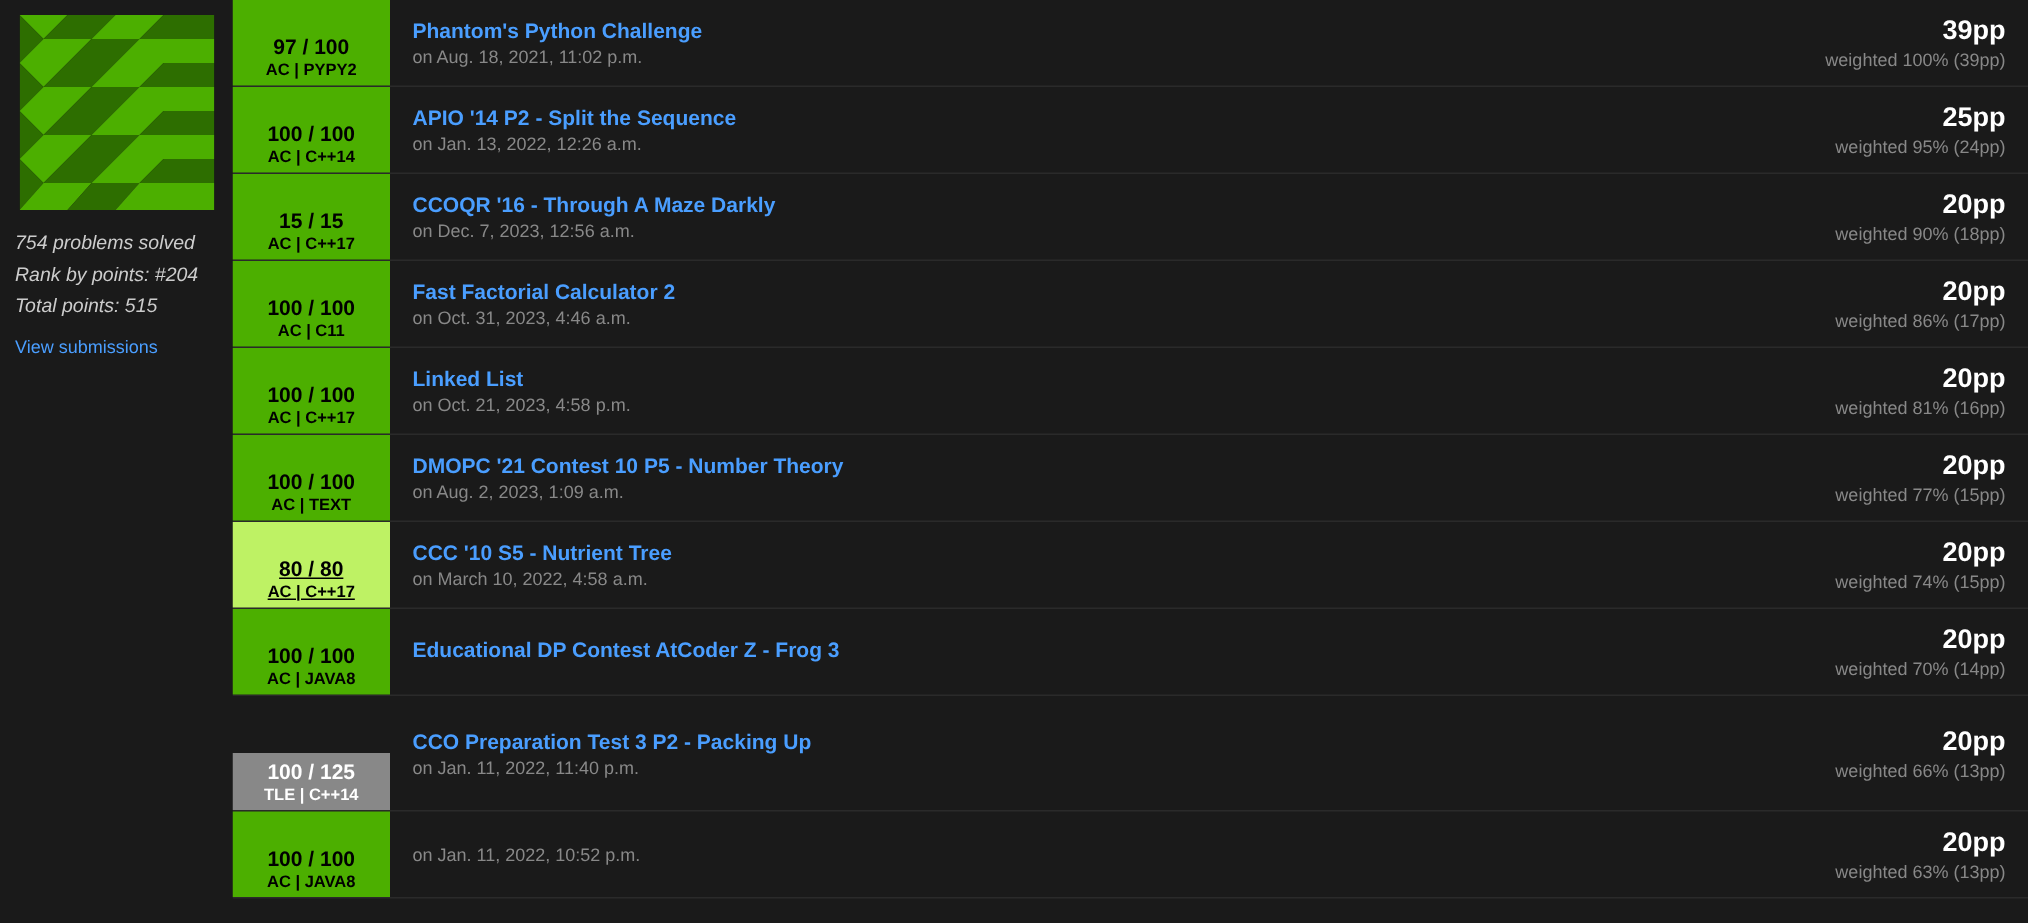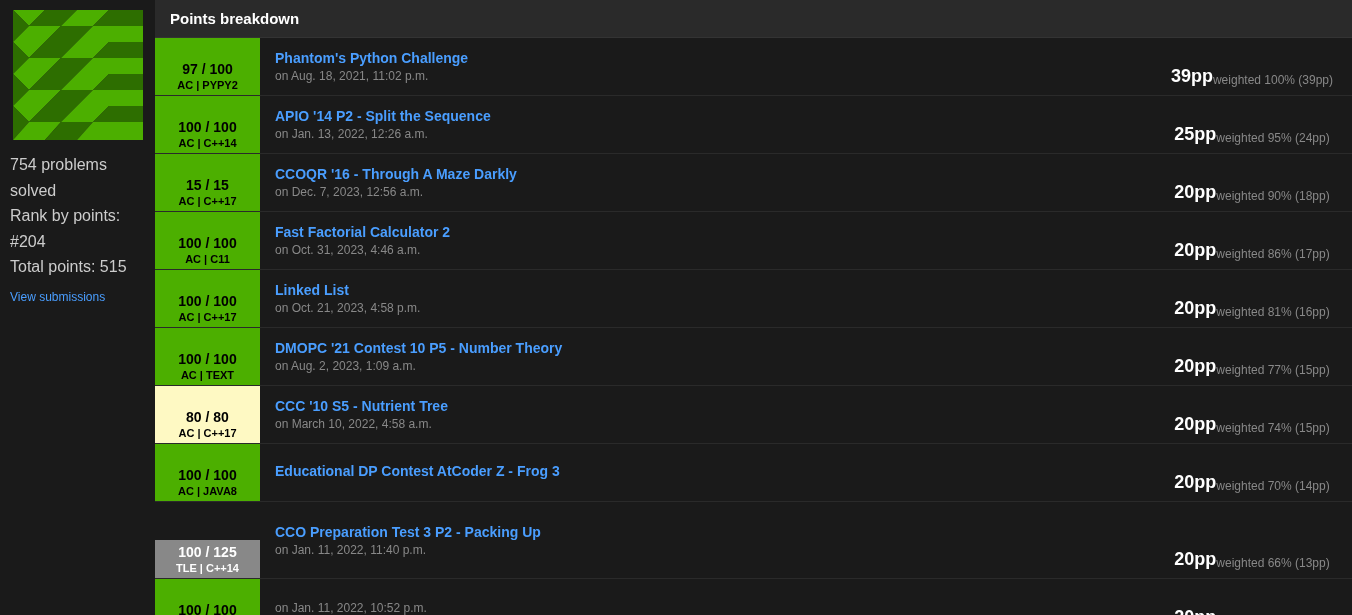--- a/index.html
+++ b/index.html
@@ -19,25 +19,26 @@
       width: 155px;
       min-width: 155px;
       padding: 10px;
       background: #1a1a1a;
       display: flex;
       flex-direction: column;
       align-items: center;
     }
 
     .user-stats {
-      font-size: 16px;
+      font-size: 13px;
       color: #ccc;
       margin-bottom: 10px;
       line-height: 1.6;
       align-self: flex-start;
+      font-style: italic;
     }
 
     .view-submissions {
       color: #4a9eff;
       font-size: 12px;
       cursor: pointer;
       align-self: flex-start;
       text-decoration: none;
     }
 
@@ -107,21 +108,21 @@
     }
     .problem-date {
       color: #888;
       font-size: 12px;
     }
 
     .points-block {
       width: 200px;
       min-width: 200px;
       display: flex;
-      flex-direction: row;
+      flex-direction: column;
       align-items: flex-end;
       justify-content: center;
       padding: 8px 15px;
     }
     .points-main {
       color: #fff;
       font-size: 18px;
       font-weight: bold;
     }
     .points-weighted {
@@ -197,21 +198,20 @@
   <div class="user-stats">
     <div>754 problems solved</div>
     <div>Rank by points: #204</div>
     <div>Total points: 515</div>
   </div>
 
   <a class="view-submissions">View submissions</a>
 </div>
 
 <div class="main">
-  <div class="section-header">Points breakdown</div>
   <div class="problem-list" id="problem-list">
       <div class="problem-row">
     <div class="score-block" style="background:#4caf00; color: #000;">
       <span class="score-fraction">97 / 100</span>
       <span class="score-lang">AC | PYPY2</span>
     </div>
     <div class="problem-info">
       <div class="problem-name">Phantom's Python Challenge</div>
       <div class="problem-date">on Aug. 18, 2021, 11:02 p.m.</div>
     </div>
@@ -284,21 +284,21 @@
     <div class="problem-info">
       <div class="problem-name">DMOPC '21 Contest 10 P5 - Number Theory</div>
       <div class="problem-date">on Aug. 2, 2023, 1:09 a.m.</div>
     </div>
     <div class="points-block">
       <div class="points-main">20pp</div>
       <div class="points-weighted">weighted 77% (15pp)</div>
     </div>
   </div>
       <div class="problem-row">
-    <div class="score-block" style="background:#fef9c3; color: #000;">
+    <div class="score-block" style="background:#bef264; color: #000; text-decoration: underline;">
       <span class="score-fraction">80 / 80</span>
       <span class="score-lang">AC | C++17</span>
     </div>
     <div class="problem-info">
       <div class="problem-name">CCC '10 S5 - Nutrient Tree</div>
       <div class="problem-date">on March 10, 2022, 4:58 a.m.</div>
     </div>
     <div class="points-block">
       <div class="points-main">20pp</div>
       <div class="points-weighted">weighted 74% (15pp)</div>

